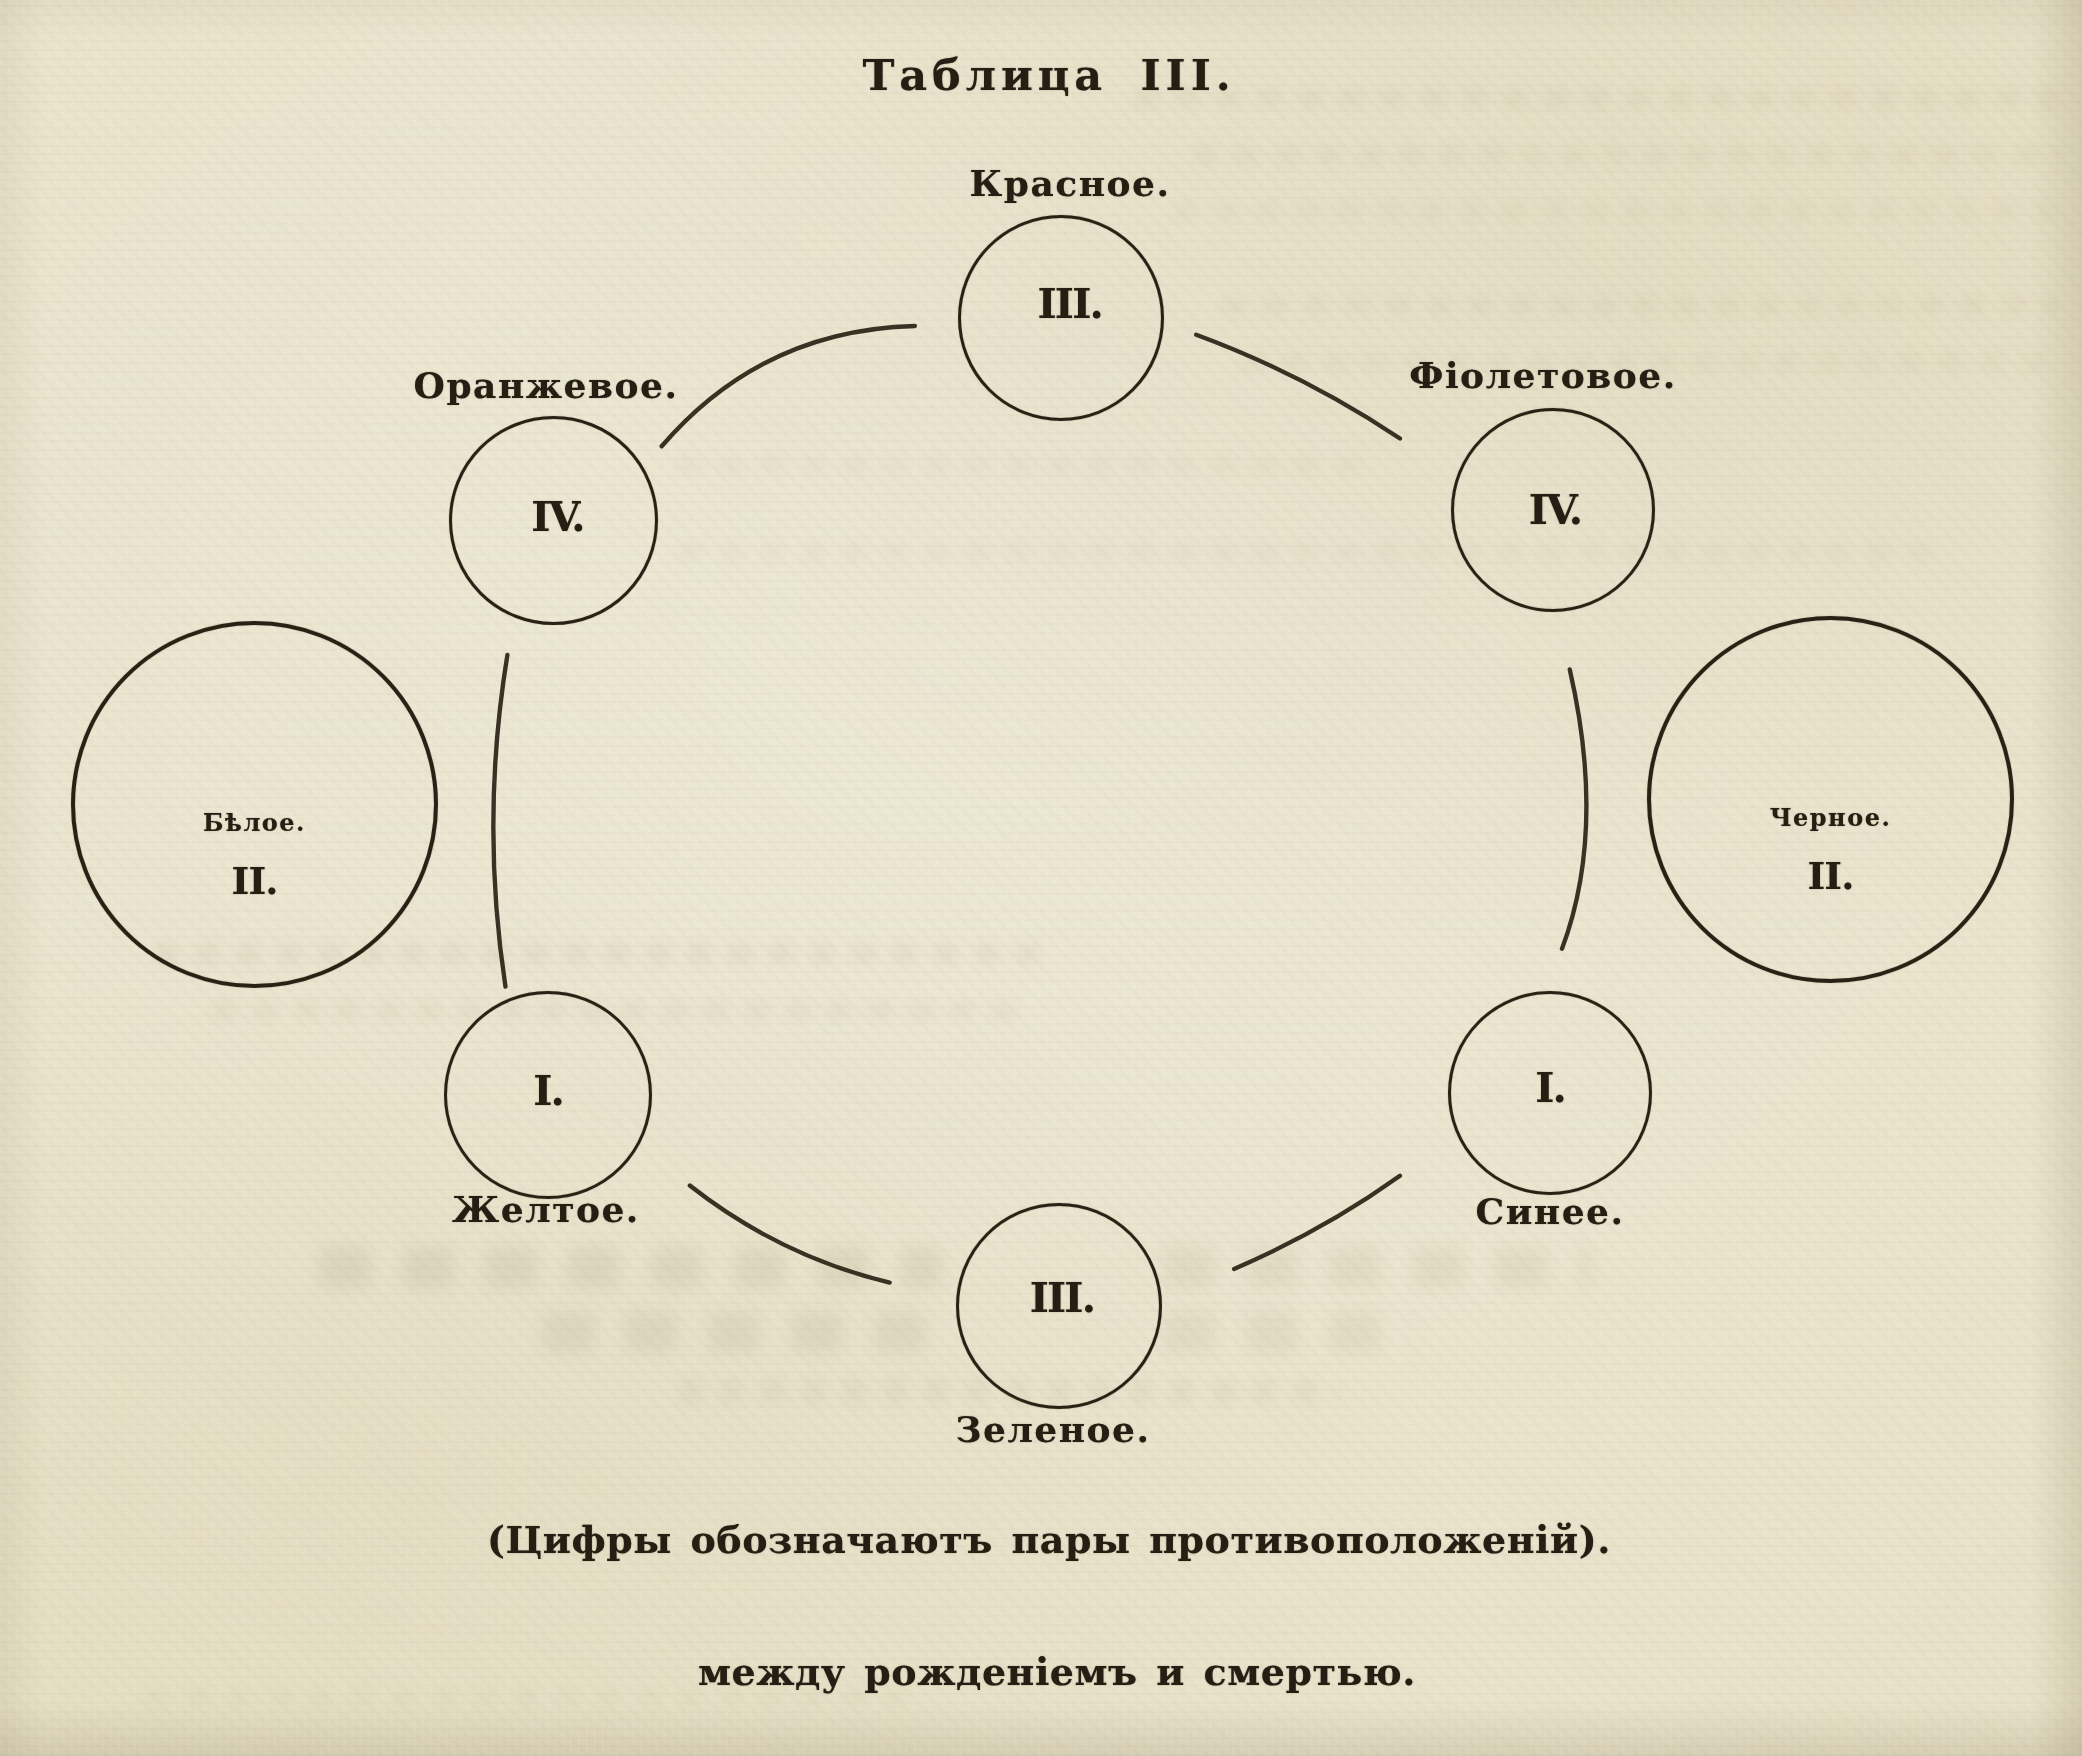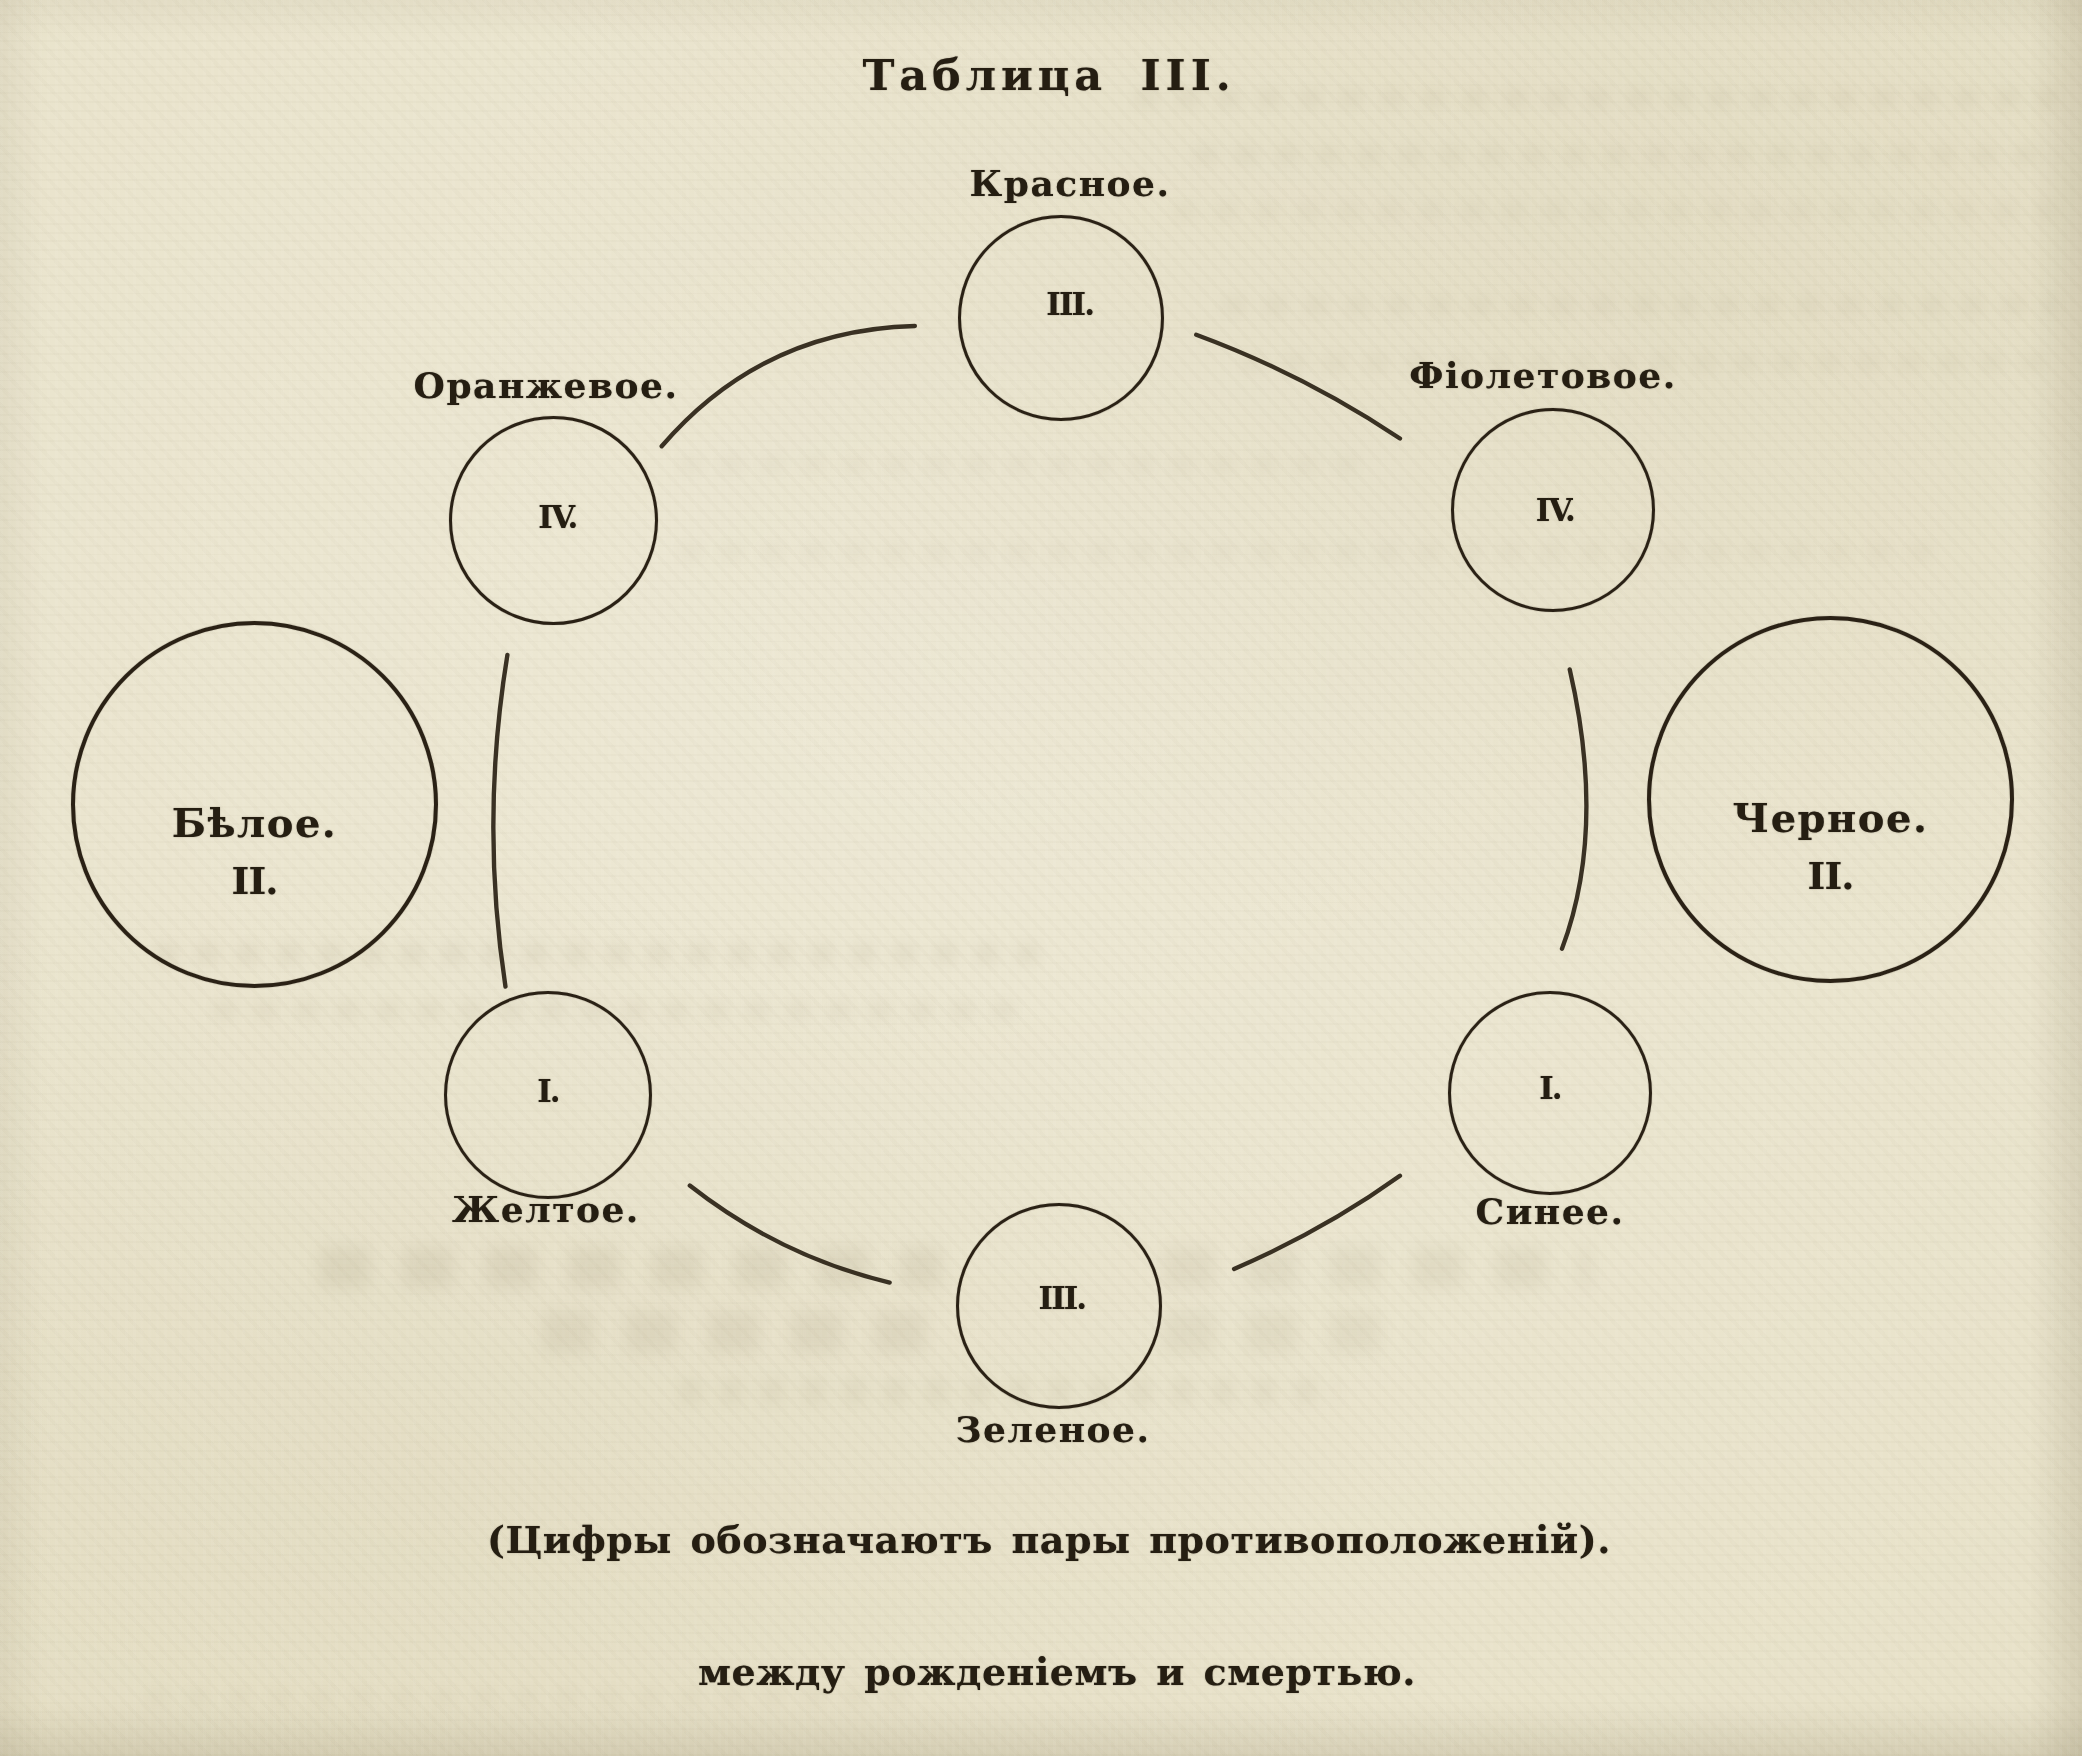--- a/index.html
+++ b/index.html
@@ -46,42 +46,42 @@
     position:absolute;transform:translateX(-50%);
     font-size:36px;font-weight:700;letter-spacing:1.5px;white-space:nowrap;
     text-shadow:0 0 1.2px rgba(30,22,10,.5);
   }
   .circle{
     position:absolute;border:3.9px solid #2a2115;border-radius:50%;
     display:flex;align-items:center;justify-content:center;
     box-shadow:0 0 1px rgba(30,22,10,.55), inset 0 0 1px rgba(30,22,10,.45);
   }
   .numeral{
-    font-size:31px;font-weight:700;letter-spacing:-1.9px;
+    font-size:41px;font-weight:700;letter-spacing:-1.9px;
     text-shadow:0 0 1.2px rgba(30,22,10,.5);
   }
   .c-red   {left:958px; top:215px; width:200px;height:200px;}
   .c-orange{left:449px; top:416px; width:203px;height:203px;}
   .c-violet{left:1451px;top:408px; width:198px;height:198px;}
   .c-white {left:71px;  top:621px; width:359px;height:359px;border-width:4.9px;}
   .c-black {left:1647px;top:616px; width:359px;height:359px;border-width:4.9px;}
   .c-yellow{left:444px; top:991px;width:202px;height:202px;}
   .c-blue  {left:1448px;top:991px;width:198px;height:198px;}
   .c-green {left:956px; top:1203px;width:200px;height:200px;}
   .c-red    .numeral{transform:translate(8.7px,-13.6px);}
   .c-orange .numeral{transform:translate(3.9px,-3.9px);}
   .c-violet .numeral{transform:translate(1.9px,0);}
   .c-yellow .numeral{transform:translate(0,-3.9px);}
   .c-blue   .numeral{transform:translate(0,-4.9px);}
   .c-green  .numeral{transform:translate(2.9px,-7.8px);}
   .pole{
     display:flex;flex-direction:column;align-items:center;
     transform:translateY(47px);line-height:58px;
   }
-  .pole .pole-name{font-size:40px;font-weight:700;letter-spacing:1.5px;text-shadow:0 0 1.2px rgba(30,22,10,.5);}
+  .pole .pole-name{font-size:24px;font-weight:700;letter-spacing:1.5px;text-shadow:0 0 1.2px rgba(30,22,10,.5);}
   .pole .pole-num{font-size:38px;font-weight:700;letter-spacing:-1px;text-shadow:0 0 1.2px rgba(30,22,10,.5);}
   .lbl-red   {left:1070px;top:162px;}
   .lbl-orange{left:546px; top:364px;}
   .lbl-violet{left:1543px;top:354px;}
   .lbl-yellow{left:546px; top:1188px;}
   .lbl-blue  {left:1550px;top:1190px;}
   .lbl-green {left:1053px;top:1408px;}
   .arcs{position:absolute;left:0;top:0;pointer-events:none;}
   .arcs path{stroke:#2a2215;stroke-width:4.5;fill:none;stroke-linecap:round;opacity:.92;}
   .caption{

